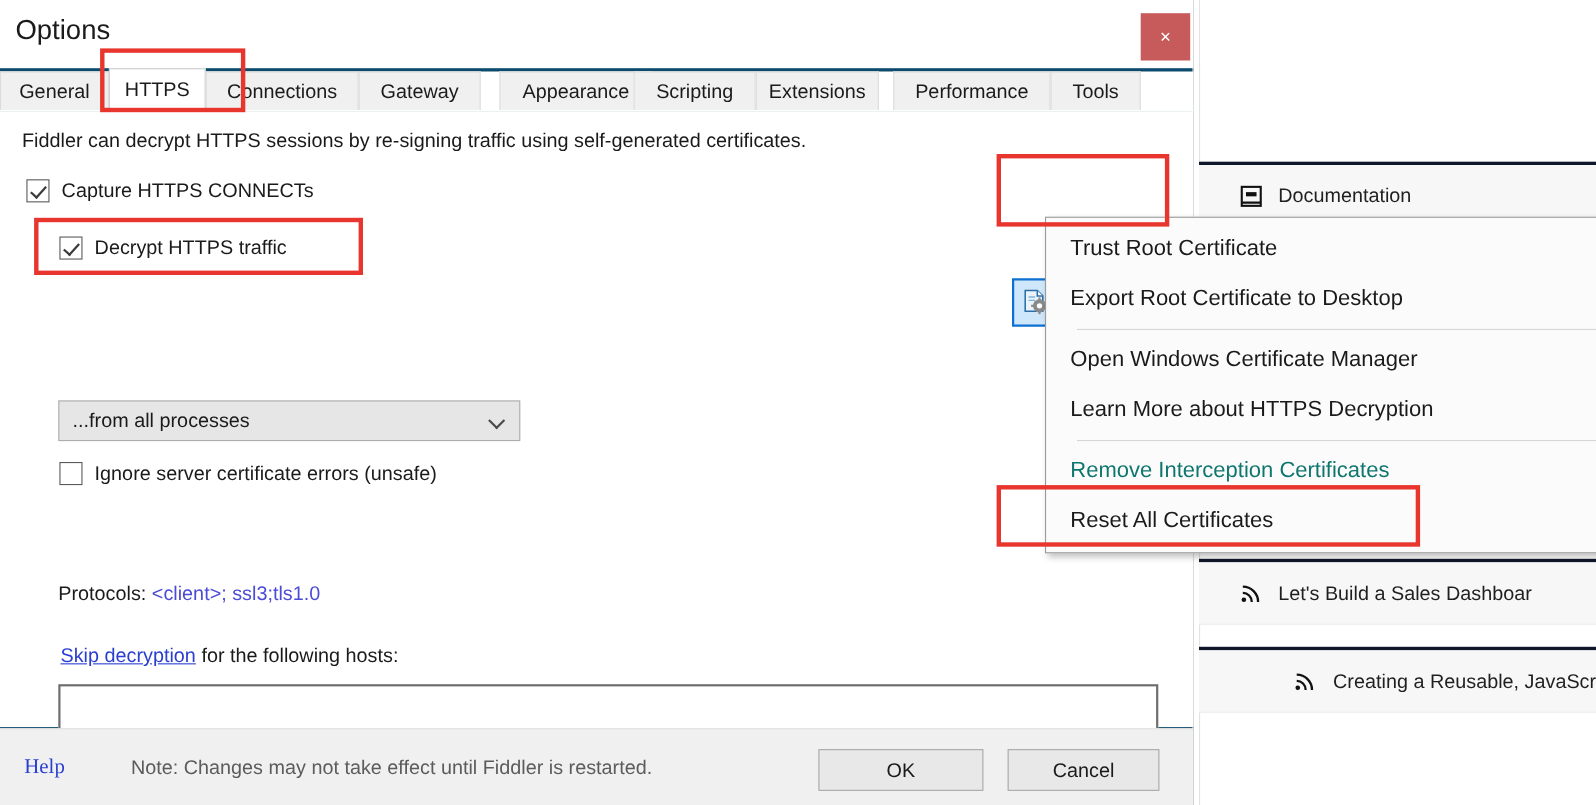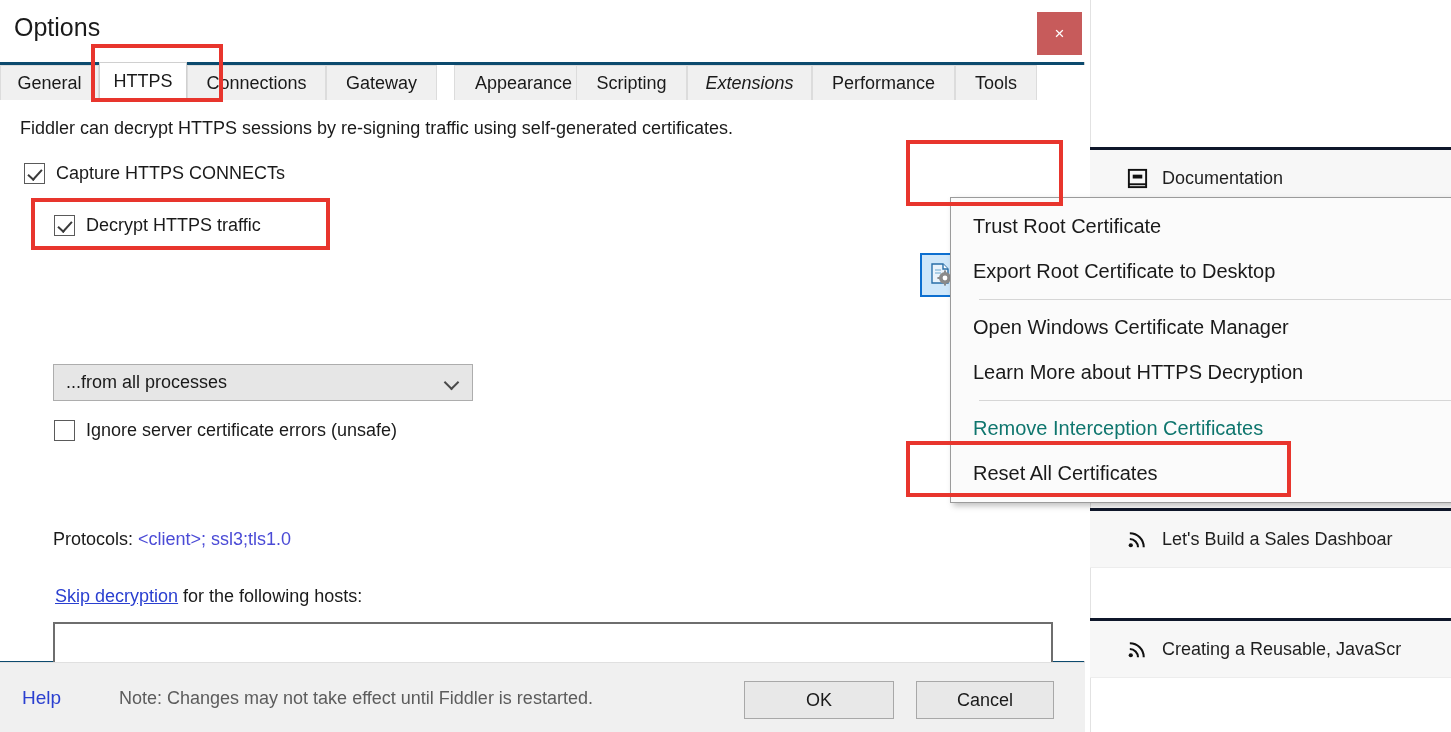--- a/index.html
+++ b/index.html
@@ -301,21 +301,21 @@
     width: 1085px; height: 70px;
     background: #f0f0f0;
     border-top: 1px solid #e0e0e0;
   }
   .help-link {
     position: absolute;
     left: 22px; top: 24px;
     font-size: 19px;
     color: #2a3fd0;
     cursor: pointer;
-    font-family: Liberation Sans, sans-serif;
+    font-family: Liberation Serif, serif;
   }
   .note-text {
     position: absolute;
     left: 119px; top: 25px;
     font-size: 18px;
     color: #5c5c5c;
     white-space: nowrap;
     font-family: "Liberation Sans", sans-serif;
   }
   .dlg-btn {
@@ -398,21 +398,21 @@
     <span class="row-icon">
       <svg width="23" height="23" viewBox="0 0 24 24">
         <circle cx="5" cy="18" r="2.2" fill="#111"></circle>
         <path d="M4 11.5a8.5 8.5 0 0 1 8.5 8.5" fill="none" stroke="#111" stroke-width="2.2"></path>
         <path d="M4 5.5a14.5 14.5 0 0 1 14.5 14.5" fill="none" stroke="#111" stroke-width="2.2"></path>
       </svg>
     </span>
     <span class="row-label">Let's Build a Sales Dashboar</span>
   </div>
 
-  <div class="learn-row" style="top:618px;">
+  <div class="learn-row" style="top:588px;justify-content:flex-end;">
     <span class="row-icon">
       <svg width="23" height="23" viewBox="0 0 24 24">
         <circle cx="5" cy="18" r="2.2" fill="#111"></circle>
         <path d="M4 11.5a8.5 8.5 0 0 1 8.5 8.5" fill="none" stroke="#111" stroke-width="2.2"></path>
         <path d="M4 5.5a14.5 14.5 0 0 1 14.5 14.5" fill="none" stroke="#111" stroke-width="2.2"></path>
       </svg>
     </span>
     <span class="row-label">Creating a Reusable, JavaScr</span>
   </div>
 
@@ -425,21 +425,21 @@
       <button class="dlg-close">×</button>
     </div>
 
     <div class="tabstrip">
       <div class="tab" style="left:0px;   width:99px;">General</div>
       <div class="tab selected" style="left:99px;  width:88px;">HTTPS</div>
       <div class="tab" style="left:187px; width:139px;">Connections</div>
       <div class="tab" style="left:326px; width:111px;">Gateway</div>
       <div class="tab" style="left:437px; width:139px;margin-left:17px;">Appearance</div>
       <div class="tab" style="left:576px; width:111px;">Scripting</div>
-      <div class="tab" style="left:687px; width:125px;font-style:italic;">Extensions</div>
+      <div class="tab" style="left:687px; width:112px;">Extensions</div>
       <div class="tab" style="left:812px; width:143px;">Performance</div>
       <div class="tab" style="left:955px; width:82px;">Tools</div>
     </div>
     <div class="tabstrip-underline"></div>
 
     <div class="tabpage">
 
       <div class="desc-text">Fiddler can decrypt HTTPS sessions by re-signing traffic using self-generated certificates.</div>
 
       <div class="cb-row" style="left:24px; top:62px;">

